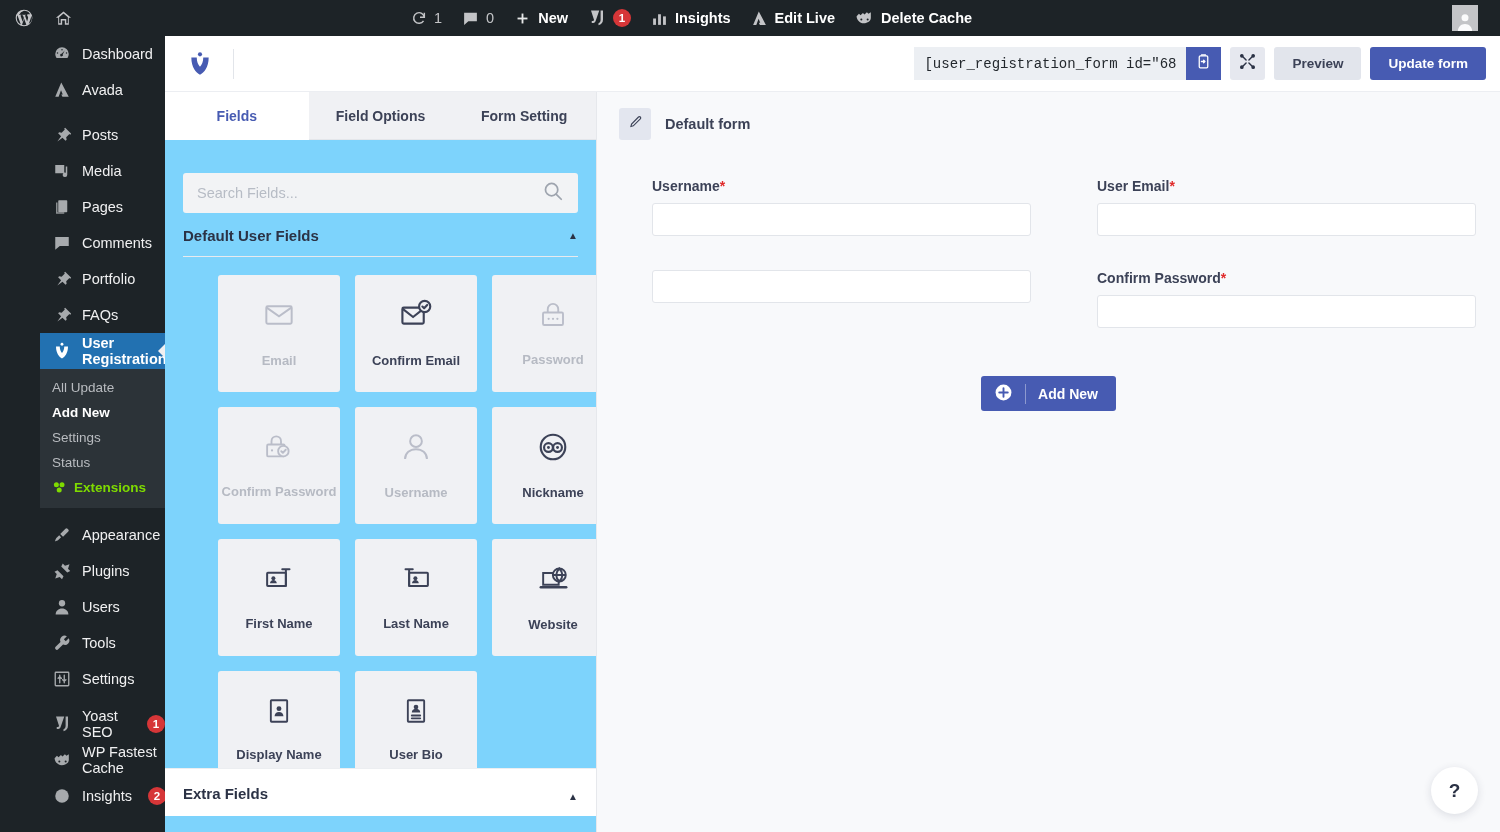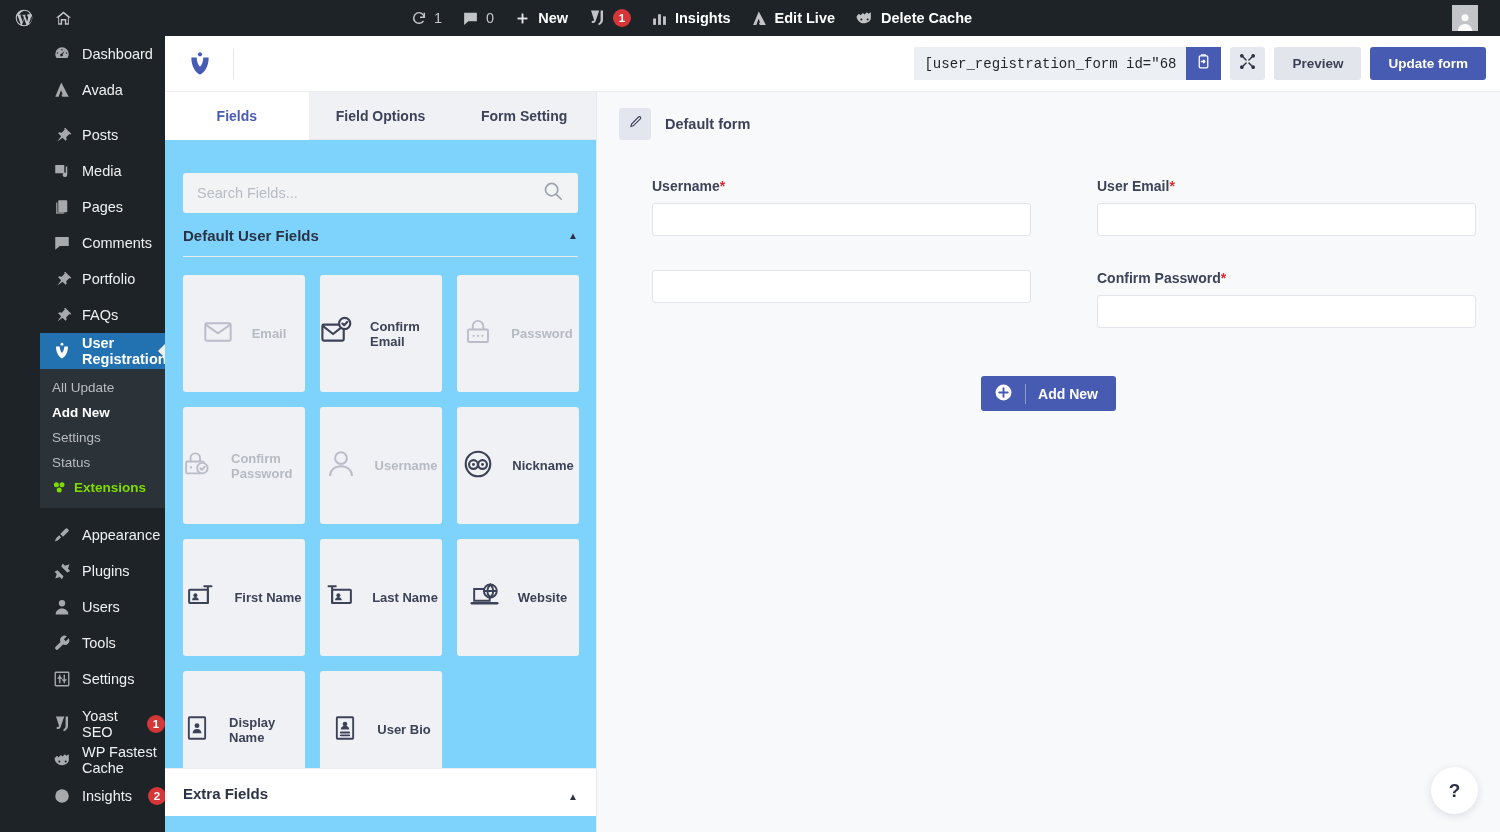--- a/index.html
+++ b/index.html
@@ -127,22 +127,22 @@
     font-size: 15px; font-weight: bold; color: #2b3245; cursor: pointer;
   }
   .caret { font-size: 10px; color: #2b3245; }
   .fields-scroll { flex: 1; overflow: hidden; }
   .field-grid {
     display: grid; grid-template-columns: repeat(3, 122px);
     gap: 15px; padding: 18px; 
   }
   .field-card {
     width: 122px; height: 117px; background: #f0f1f4; border-radius: 3px;
-    display: flex; align-items: center;
-    justify-content: center; gap: 18px; cursor: grab;
+    display: flex; flex-direction: column; align-items: center;
+    justify-content: center; gap: 18px; cursor: grab; margin-left: 35px;
   }
   .field-card .fc-label { font-size: 13px; font-weight: 600; color: #3c4257; }
   .field-card.disabled { cursor: default; }
   .field-card.disabled .fc-label { color: #b6bac3; }
   .field-card.disabled svg { opacity: .45; }
   .extra-head {
     position: absolute; bottom: 16px; left: 0; right: 0; background: #fff;
     border-top: 1px solid #eceef1;
     padding: 16px 18px 14px 18px;
     display: flex; align-items: flex-end; justify-content: space-between;

